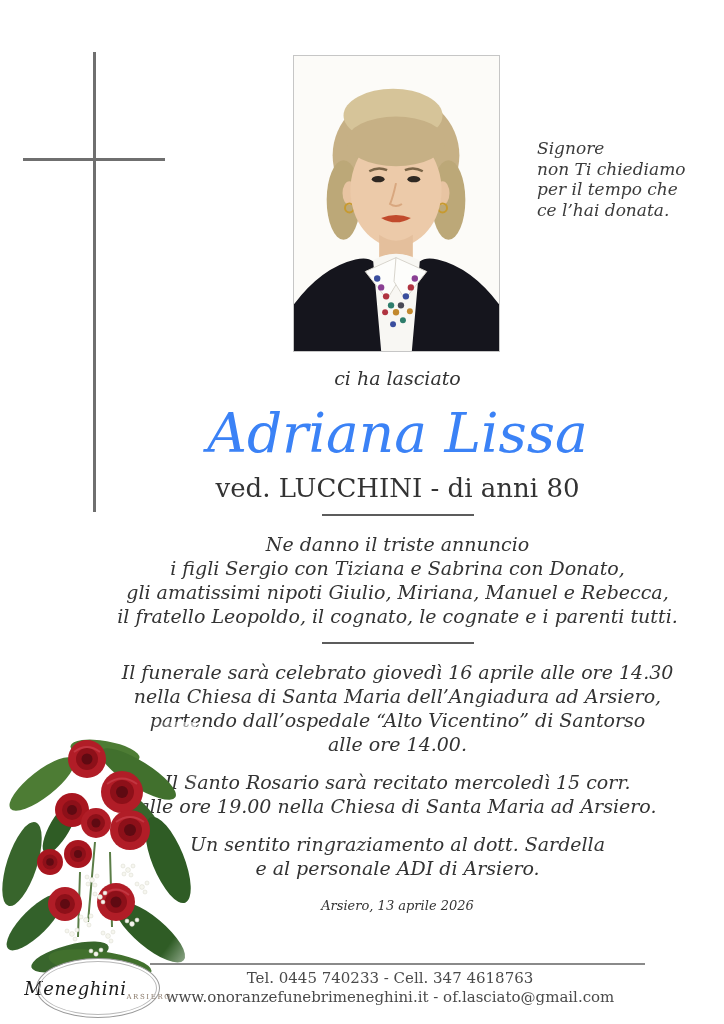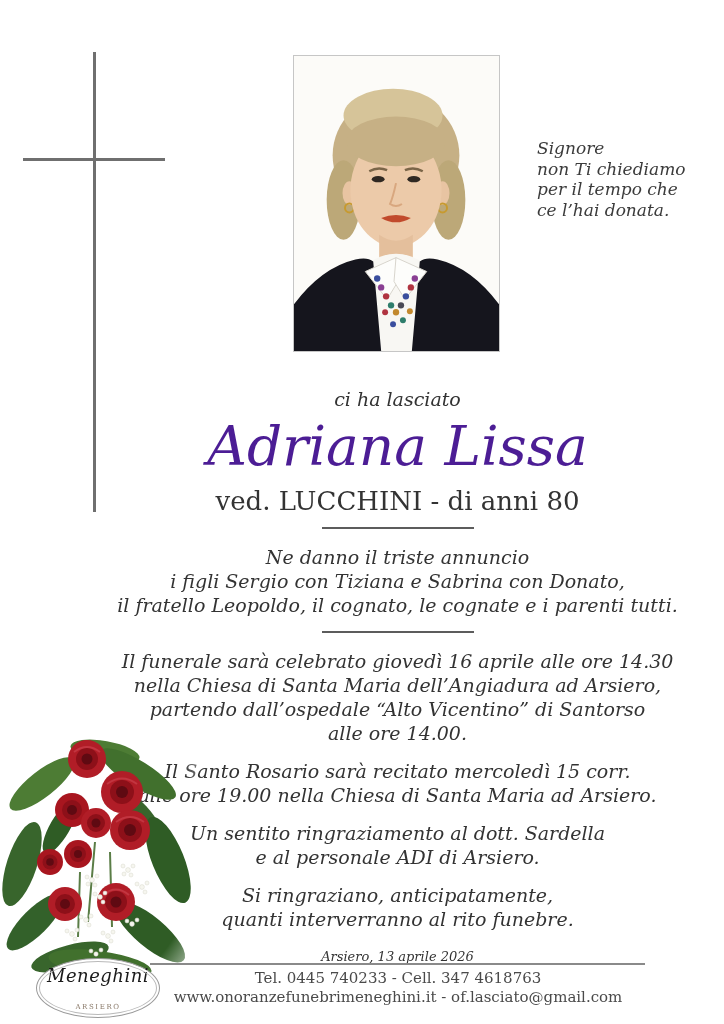--- a/index.html
+++ b/index.html
@@ -21,43 +21,43 @@
 
   
   .prayer {
     position:absolute; left:537px; top:138px; width:195px;
     font-style:italic; font-size:17px; line-height:20.5px; color:#3b3b3b;
   }
 
   
   .column { position:absolute; left:75px; top:366px; width:645px; text-align:center; color:#333; }
   .intro  { font-style:italic; font-size:19px; line-height:24px; }
-  .intro-2 { margin-top:21px; }
-  .name   { font-style:italic; font-weight:normal; font-size:55px; line-height:62px; margin:4px 0 0; color:#4c1d95; }
+  .intro-2 { margin-top:0; }
+  .name   { font-style:italic; font-weight:normal; font-size:55px; line-height:62px; margin:12px 0 0; color:#3b82f6; }
   .subtitle { font-size:26px; line-height:32px; color:#333; margin-top:8px; }
   .sep { width:152px; height:2px; background:#5c5c5c; border:none; margin:10px auto 16px; }
   .block { font-style:italic; font-size:19px; line-height:24px; margin:0 0 14px; }
   .dateline { font-style:italic; font-size:13px; line-height:24px; margin-top:2px; }
 
   
   .bouquet { position:absolute; left:0; top:722px; width:196px; height:258px; }
   .bouquet svg { display:block; width:100%; height:100%; }
 
   
   .footer-rule { position:absolute; left:150px; top:963px; width:495px; height:2px; background:#8a8a8a; }
   .footer-text {
-    position:absolute; left:148px; top:969px; width:500px; text-align:center;
+    position:absolute; left:140px; top:969px; width:500px; text-align:center;
     font-size:15px; line-height:19px; color:#4a4a4a;
   }
 
   
   .logo {
     position:absolute; left:36px; top:958px; width:124px; height:60px;
     background:#ffffff; border:1px solid #9a9a9a; border-radius:50%;
-    display:flex; flex-direction:column; align-items:center; justify-content:center;
+    display:flex; flex-direction:row; align-items:center; justify-content:center;
     box-sizing:border-box; z-index:5;
   }
   .logo::before { content:""; position:absolute; inset:2px; border:1px solid #b9b9b9; border-radius:50%; }
   .logo-name { font-style:italic; font-size:18px; line-height:19px; color:#1a1a1a; letter-spacing:.5px; }
   .logo-city { font-size:7px; letter-spacing:1.6px; color:#8a7a6a; margin-top:18px; }
 </style>
 </head>
 <body>
 
 <div class="card">
@@ -128,20 +128,21 @@
   <div class="column">
     <div class="intro intro-2">ci ha lasciato</div>
     <h1 class="name">Adriana Lissa</h1>
     <div class="subtitle">ved. LUCCHINI - di anni 80</div>
 
     <hr class="sep">
 
     <div class="block">
       <div>Ne danno il triste annuncio</div>
       <div>i figli Sergio con Tiziana e Sabrina con Donato,</div>
+      <div>gli amatissimi nipoti Giulio, Miriana, Manuel e Rebecca,</div>
       <div>il fratello Leopoldo, il cognato, le cognate e i parenti tutti.</div>
     </div>
 
     <hr class="sep">
 
     <div class="block">
       <div>Il funerale sarà celebrato giovedì 16 aprile alle ore 14.30</div>
       <div>nella Chiesa di Santa Maria dell’Angiadura ad Arsiero,</div>
       <div>partendo dall’ospedale “Alto Vicentino” di Santorso</div>
       <div>alle ore 14.00.</div>
@@ -150,24 +151,20 @@
     <div class="block">
       <div>Il Santo Rosario sarà recitato mercoledì 15 corr.</div>
       <div>alle ore 19.00 nella Chiesa di Santa Maria ad Arsiero.</div>
     </div>
 
     <div class="block">
       <div>Un sentito ringraziamento al dott. Sardella</div>
       <div>e al personale ADI di Arsiero.</div>
     </div>
 
-    <div class="block">
-      <div>Si ringraziano, anticipatamente,</div>
-      <div>quanti interverranno al rito funebre.</div>
-    </div>
 
     <div class="dateline">Arsiero, 13 aprile 2026</div>
   </div>
 
   <div class="bouquet">
     <svg viewBox="0 0 196 258" preserveAspectRatio="none">
       <defs>
         <radialGradient id="fade" cx="0.45" cy="0.48" r="0.78">
           <stop offset="0" stop-color="#ffffff" stop-opacity="0"></stop>
           <stop offset="0.72" stop-color="#ffffff" stop-opacity="0"></stop>

